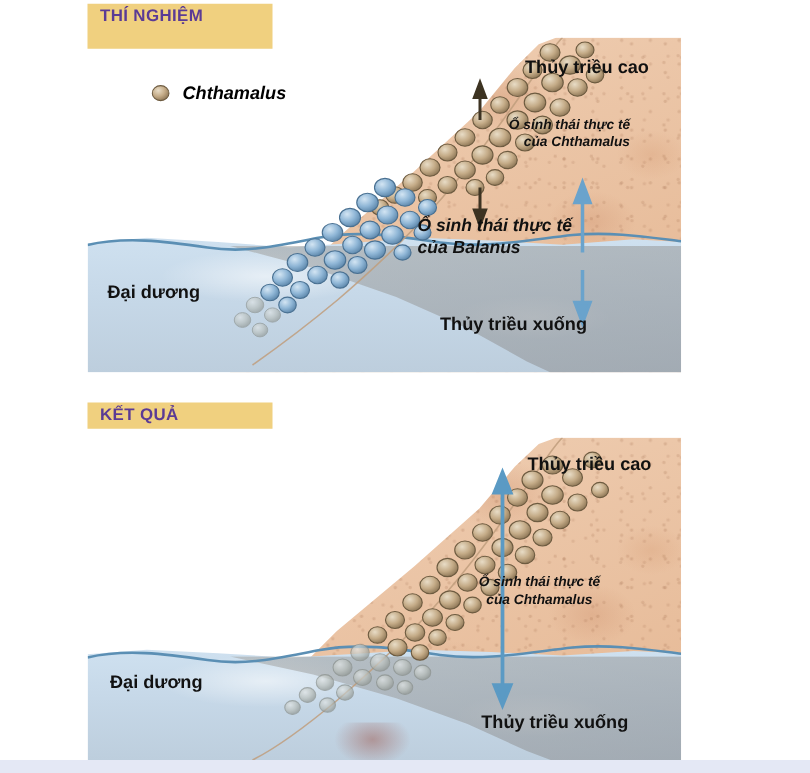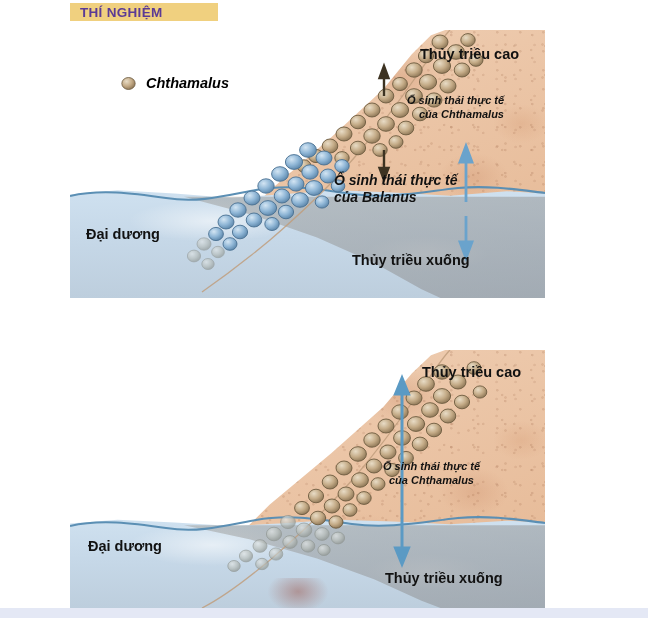--- a/index.html
+++ b/index.html
@@ -16,21 +16,21 @@
     position: absolute;
     background: #f0d07f;
     color: #5b3b95;
     font-weight: bold;
     font-size: 13.5px;
     letter-spacing: .3px;
     padding: 3px 10px 4px 10px;
     white-space: nowrap;
     line-height: 1.1;
   }
-  #banner-exp { left: 70px; top: 3px; width: 148px; height: 18px; }
+  #banner-exp { left: 70px; top: 3px; width: 148px; height: 36px; }
   #banner-res { left: 70px; top: 322px; width: 148px; height: 21px; }
 
   
   .panel { position: absolute; overflow: hidden; }
   #panel-experiment { left: 70px; top: 30px; width: 475px; height: 268px; }
   #panel-result     { left: 70px; top: 350px; width: 475px; height: 258px; }
 
   
   .rock {
     position: absolute; inset: 0;
@@ -70,21 +70,21 @@
 
   
   .lbl { position: absolute; white-space: nowrap; color: #111; }
   .lbl-bold   { font-weight: bold; font-size: 14.5px; }
   .lbl-italic { font-style: italic; font-weight: bold; font-size: 11px; line-height: 1.25; }
   .lbl-italic-lg { font-style: italic; font-weight: bold; font-size: 14px; line-height: 1.2; }
   .lbl-legend { font-style: italic; font-weight: bold; font-size: 14.5px; }
 
   
   .legend { position:absolute; left:120px; top:67px; }
-  .legend-row { display:flex; align-items:flex-end; gap:9px; height:24px; }
+  .legend-row { display:flex; align-items:flex-start; gap:9px; height:24px; }
   .legend-row + .legend-row { margin-top: 6px; }
   .legend-ico { width:17px; height:15px; flex:0 0 auto; }
 
   
   #bottom-strip {
     position:absolute; left:0; top:608px; width:648px; height:10px;
     background:#e4e8f5;
   }
 </style>
 </head>
@@ -241,20 +241,21 @@
               <stop offset="55%" stop-color="#c4ab87"></stop>
               <stop offset="100%" stop-color="#8d7656"></stop>
           </radialGradient>
         </defs>
         <ellipse cx="10" cy="9" rx="8" ry="7.2" fill="url(#lg-tan)" stroke="#6d5b40" stroke-width="1"></ellipse>
       </svg>
       <span class="lbl-legend">Chthamalus</span>
     </div>
   </div>
 
+  <div class="banner" id="banner-res">KẾT QUẢ</div>
 
   <div class="panel" id="panel-result">
 
     <div class="rock" style="clip-path: polygon(100% 0%, 100% 100%, 24% 100%, 30% 82%, 42% 60%, 55% 40%, 66% 22%, 72% 9%, 76% 2%, 79% 0%);"></div>
 
     <div class="water" style="top:168px; bottom:0;
                 clip-path: polygon(0% 6%, 10% 2%, 22% 5%, 34% 9%, 44% 6%, 56% 2%, 68% 4%, 80% 7%, 92% 3%, 100% 5%, 100% 100%, 0% 100%);"></div>
 
     <div class="subrock" style="left:0; top:168px; right:0; bottom:0;
                 background: linear-gradient(165deg, rgba(160,158,152,.46), rgba(140,142,145,.55));

